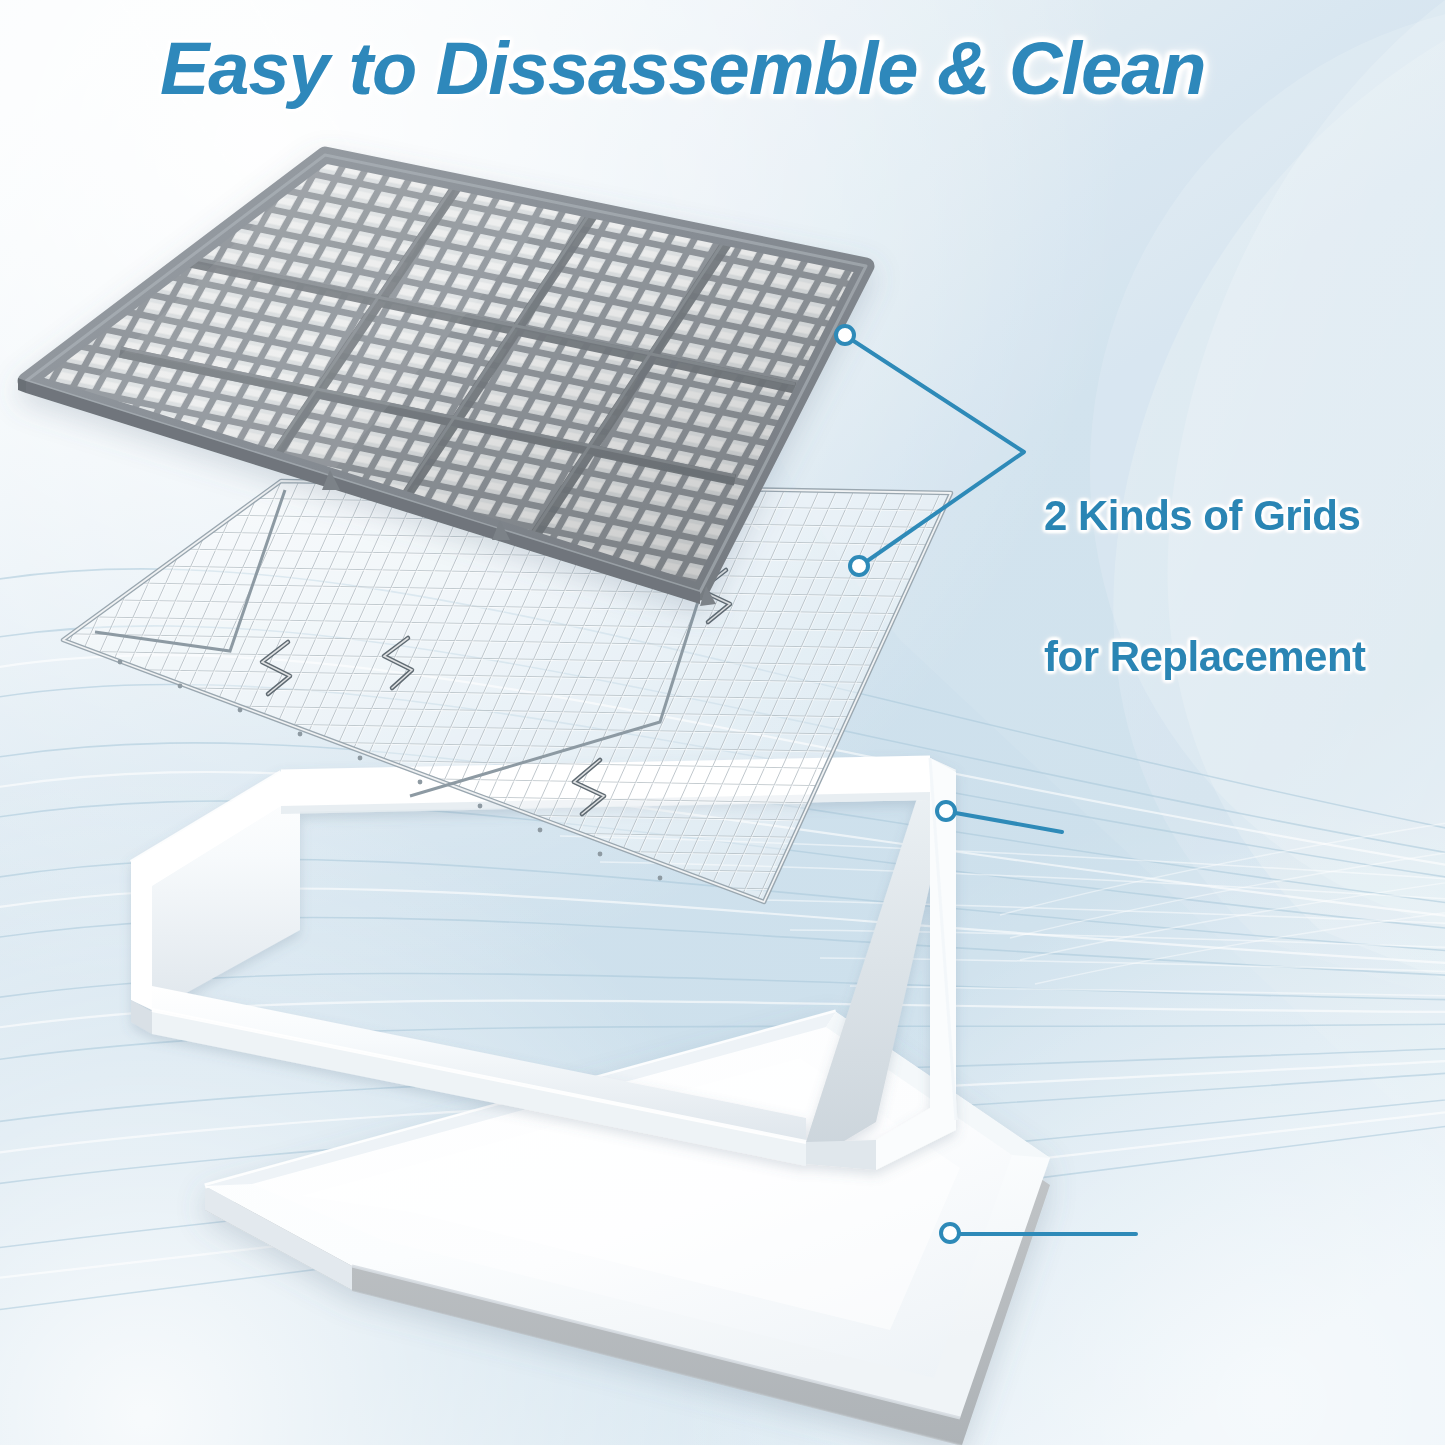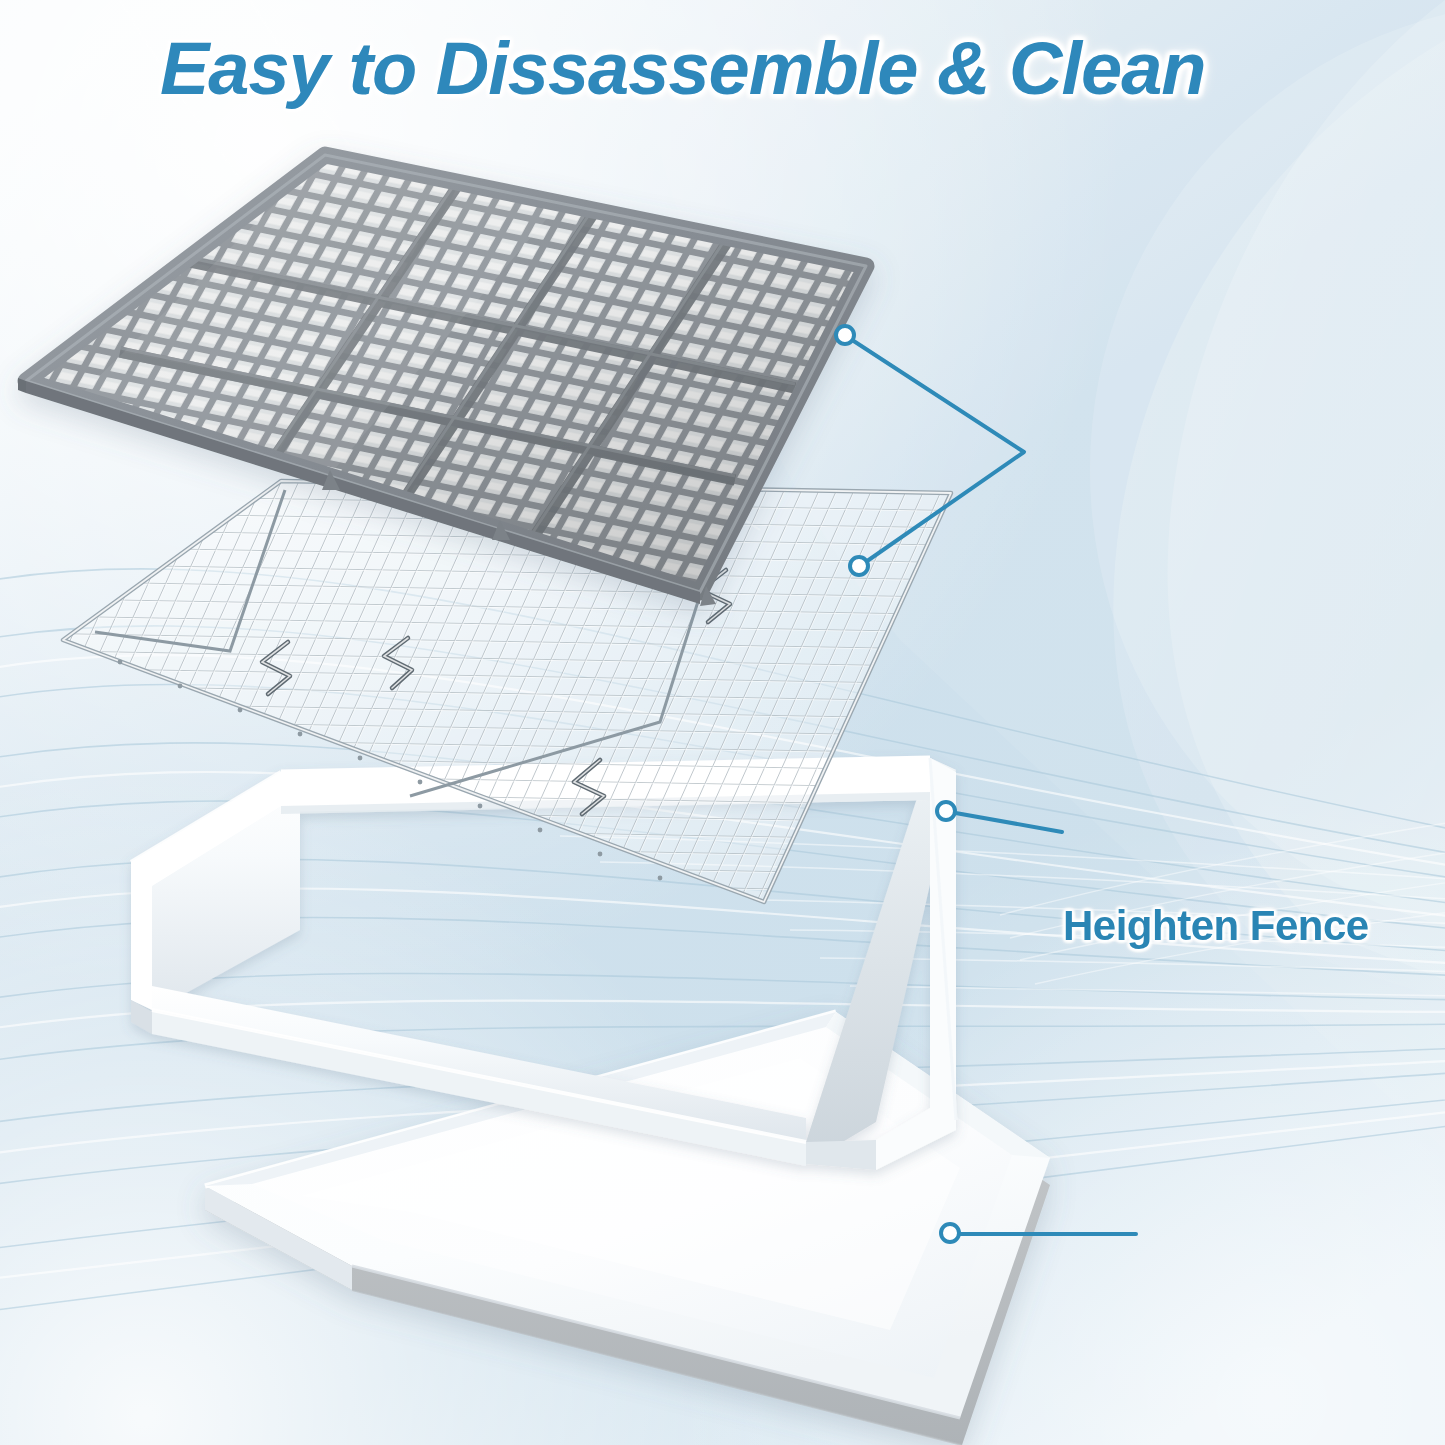--- a/index.html
+++ b/index.html
@@ -363,19 +363,20 @@
     <g fill="#ffffff" stroke="#2e8ab8" stroke-width="4">
       <circle cx="845" cy="335" r="9"></circle>
       <circle cx="859" cy="566" r="9"></circle>
       <circle cx="946" cy="811" r="9"></circle>
       <circle cx="950" cy="1233" r="9"></circle>
     </g>
   </svg>
 
   <div id="page-title" class="callout">Easy to Dissassemble &amp; Clean</div>
 
-
-  <div id="label-fence" class="callout">
-    <div>Heighten Fence</div>
+  <div id="label-grids" class="callout">
+    <div>2 Kinds of Grids</div>
+    <div>for Replacement</div>
   </div>
 
 
+
 </div>
 
 </body></html>

